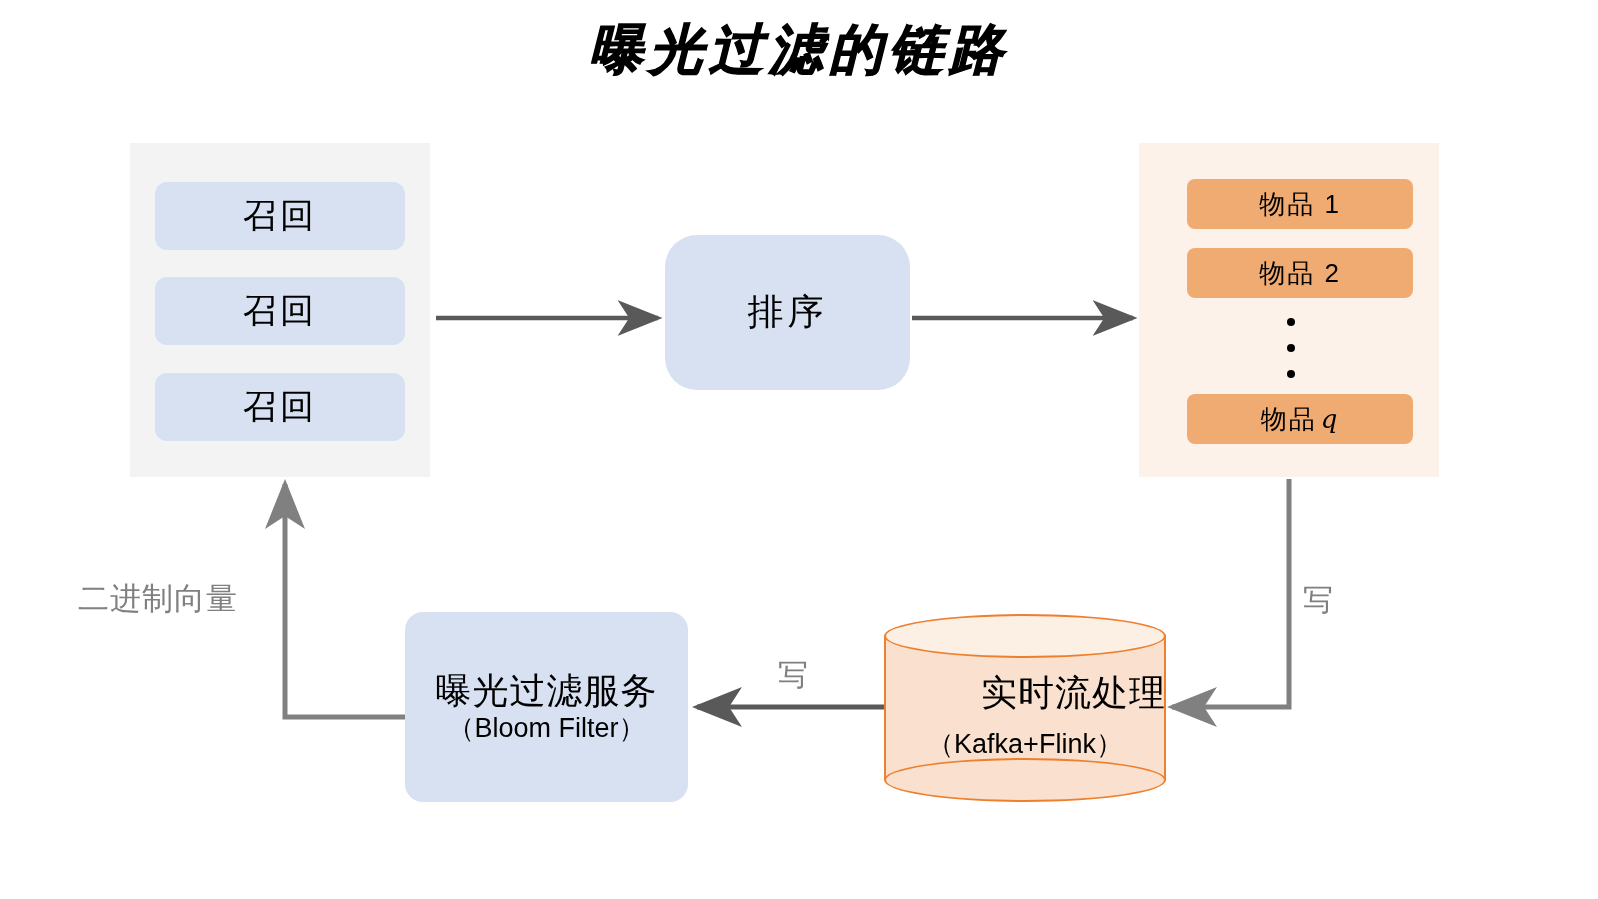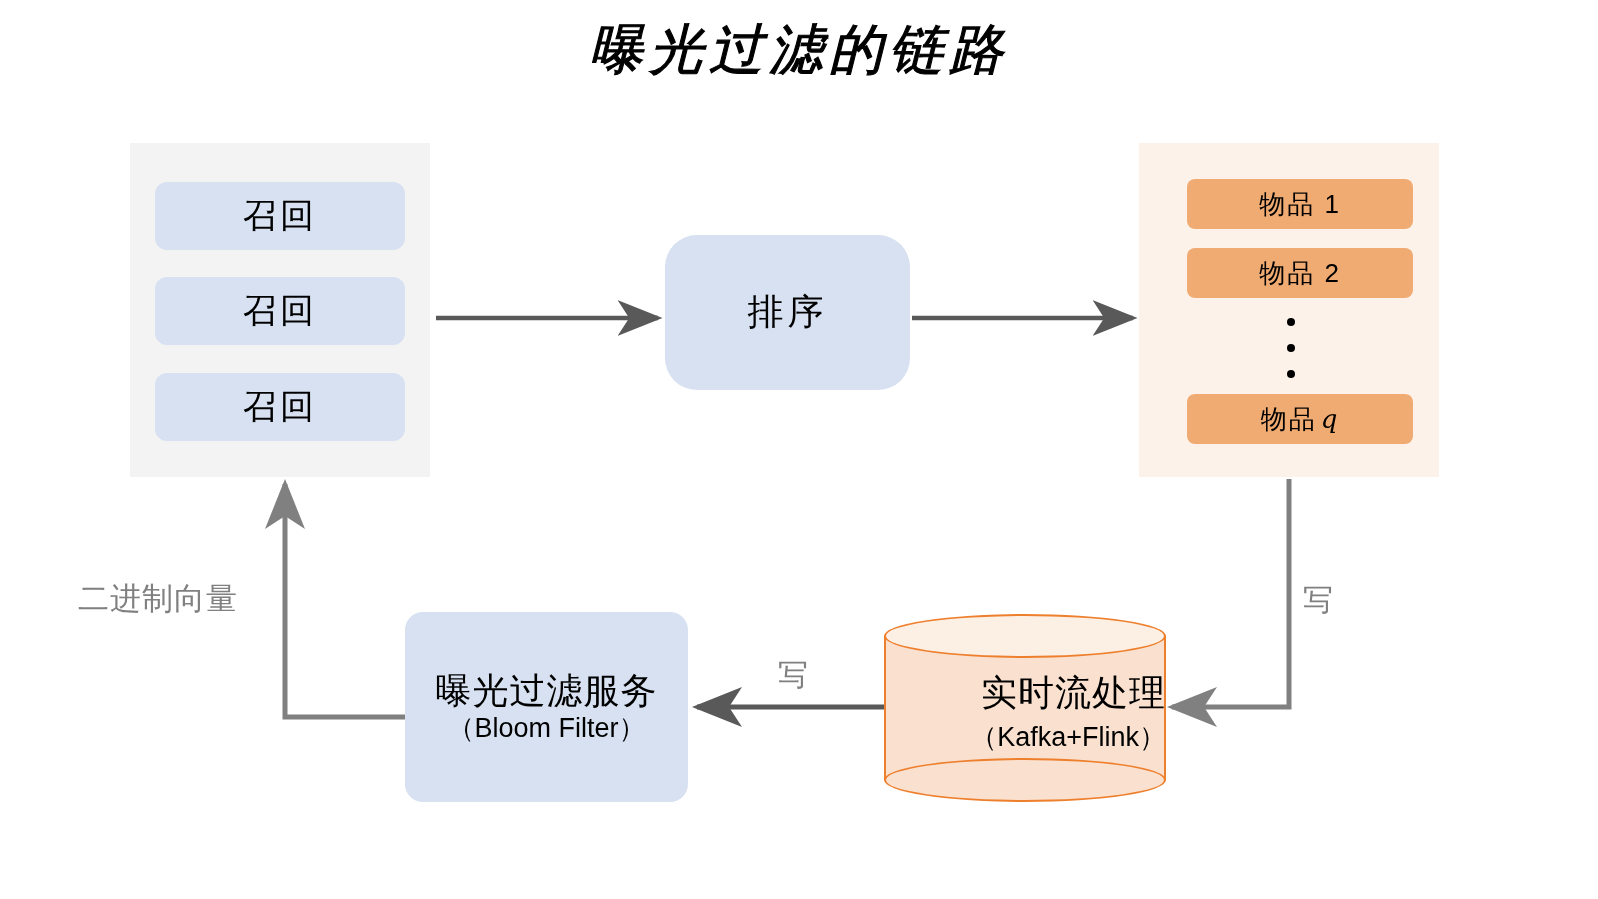--- a/index.html
+++ b/index.html
@@ -19,21 +19,21 @@
   }
 
   
   .title {
     position: absolute;
     left: 0;
     top: 14px;
     width: 1598px;
     text-align: center;
     font-family: "DejaVu Serif", "Liberation Serif", serif;
-    font-weight: normal;
+    font-weight: bold;
     font-style: italic;
     font-size: 54px;
     letter-spacing: 6px;
     color: #000000;
     -webkit-text-stroke: 1.1px #000;
   }
 
   
   .group {
     position: absolute;
@@ -201,22 +201,21 @@
     color: #000;
     line-height: 1.15;
   }
   .cyl-cn {
     font-size: 36px;
     letter-spacing: 1px;
     text-align: right;
   }
   .cyl-en {
     font-size: 27px;
-    margin-top: 9px;
-    text-align: right;
+    margin-top: 16px;
   }
 
   
   .conn { position: absolute; }
   svg { display: block; overflow: visible; }
 
   
   .edge-label {
     position: absolute;
     color: #808080;

